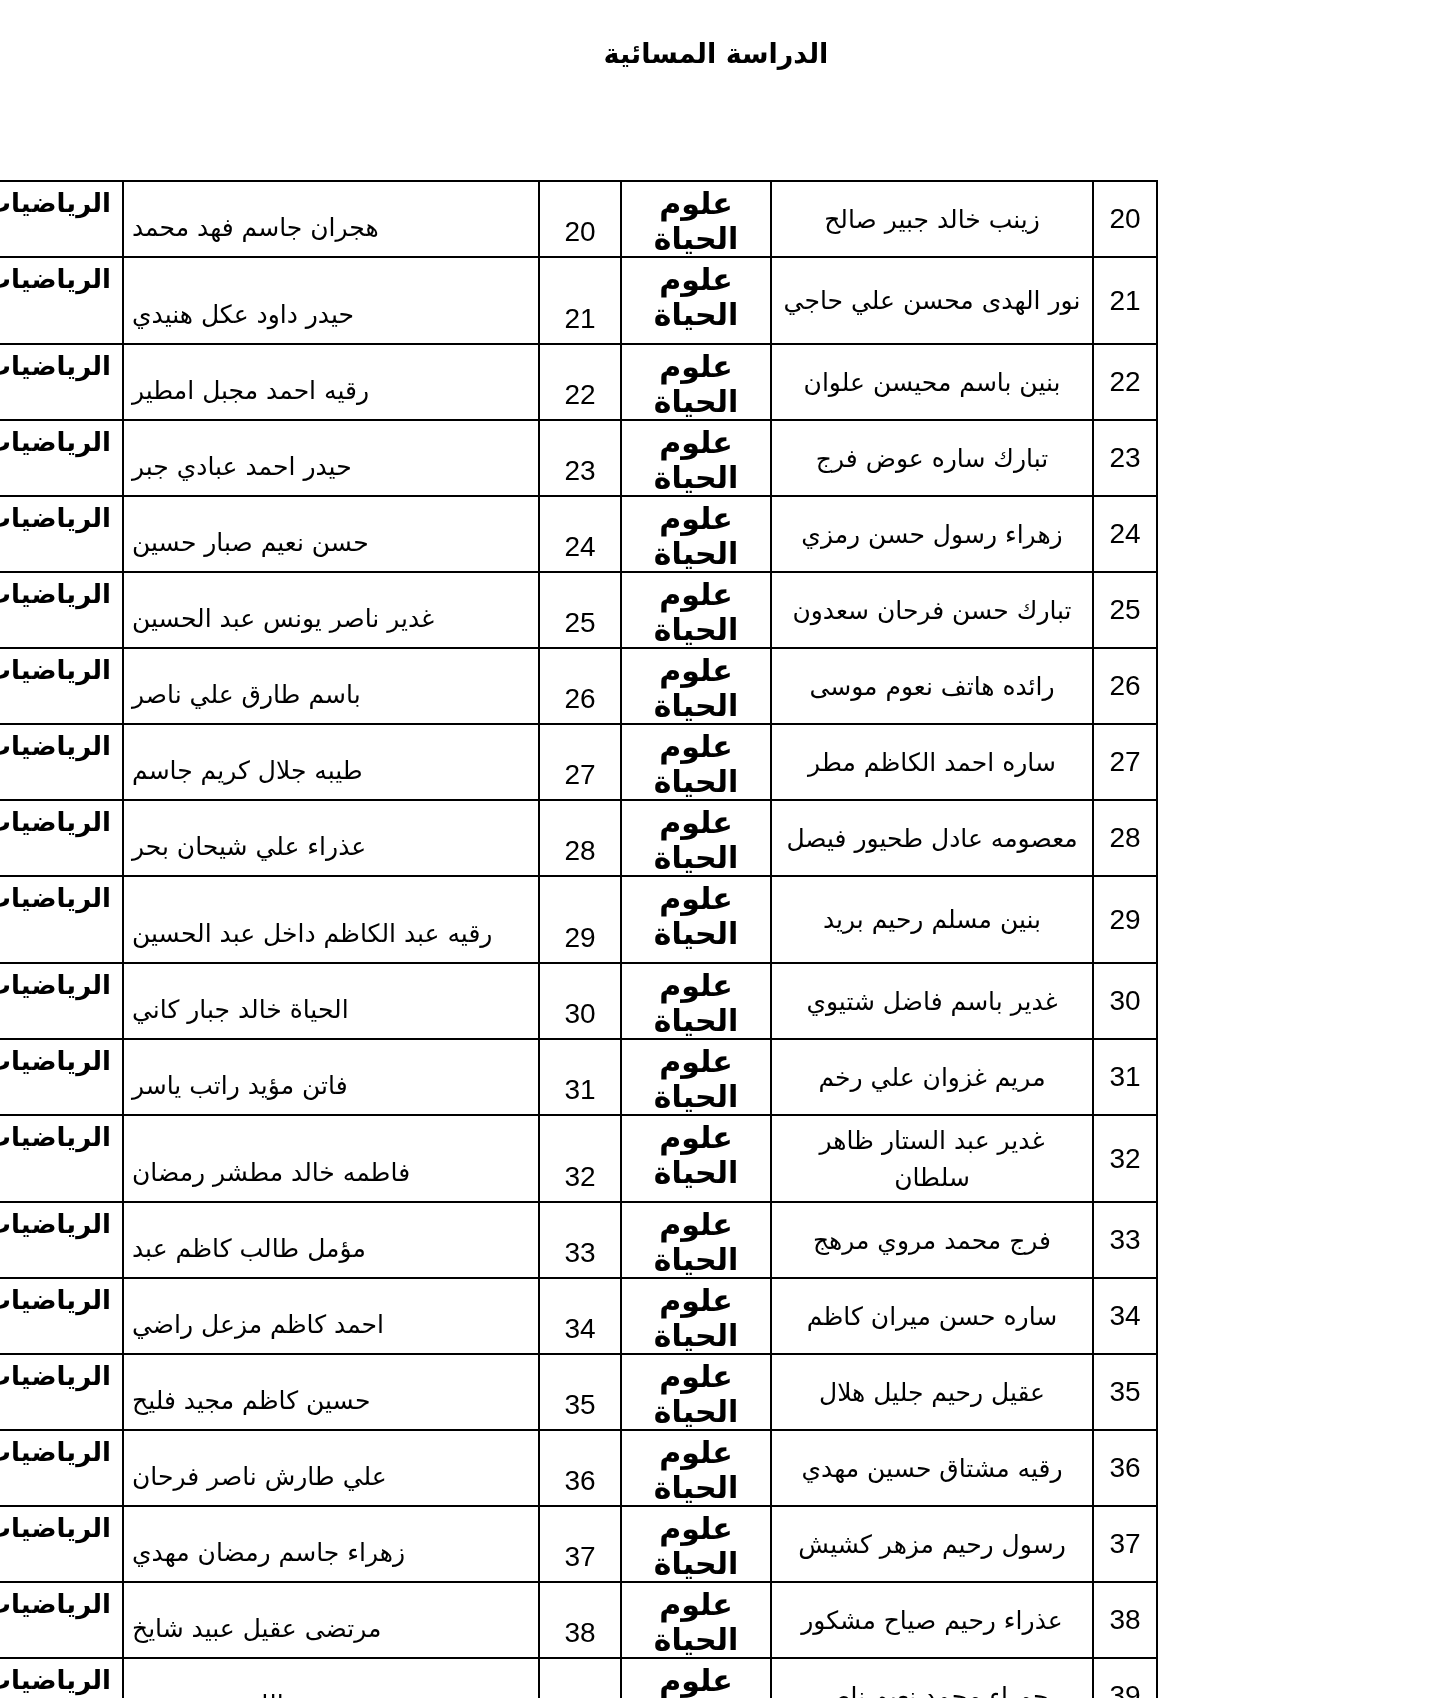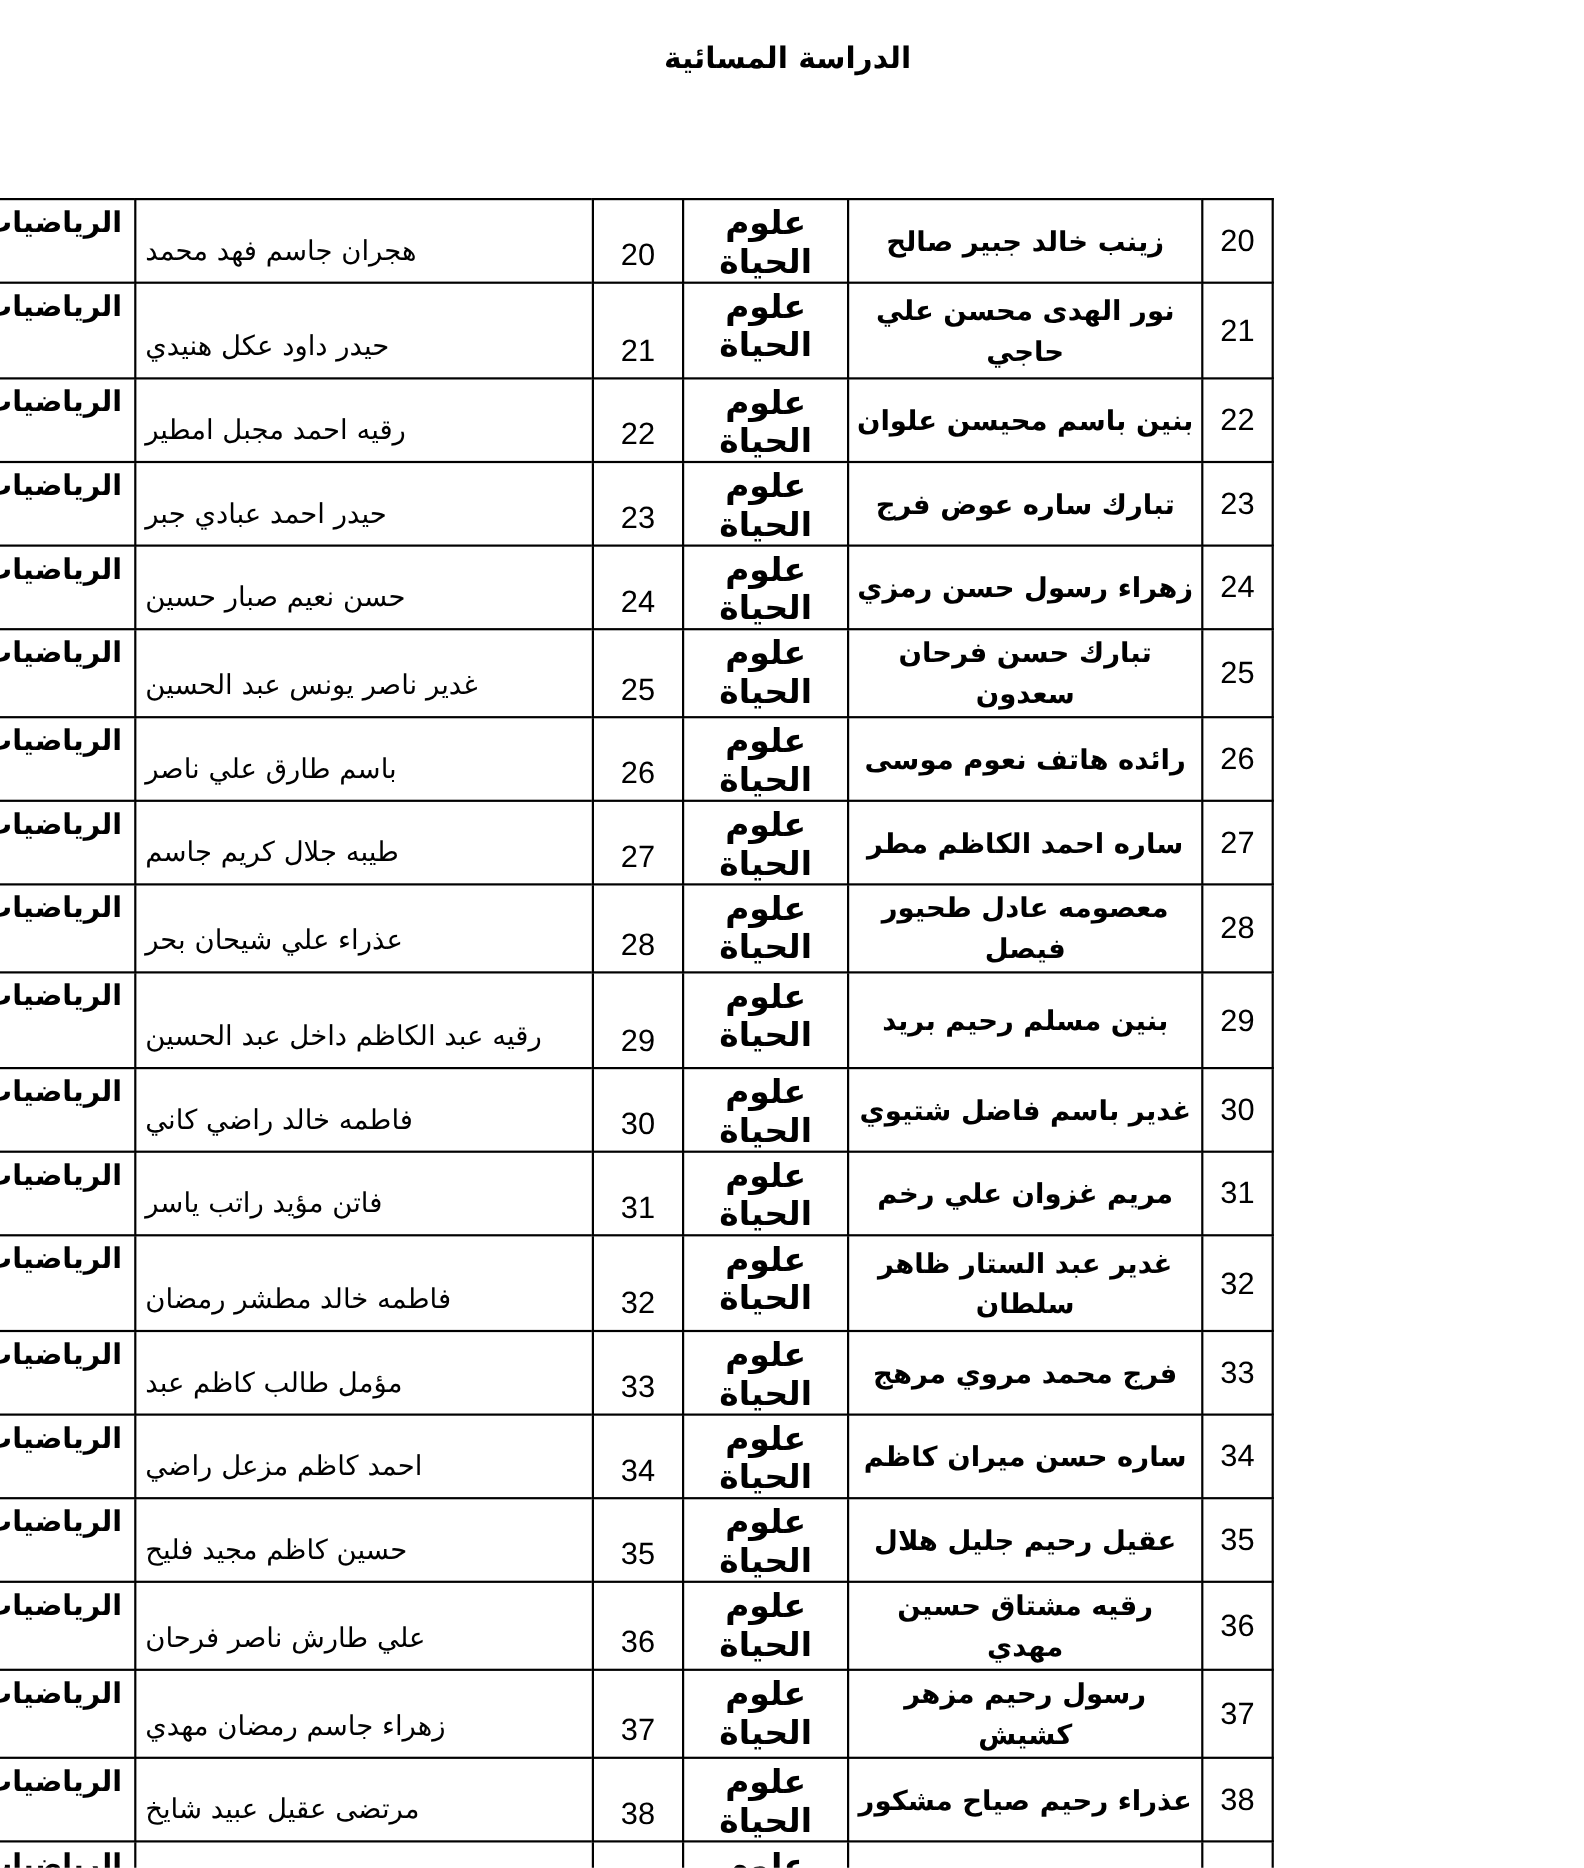--- a/index.html
+++ b/index.html
@@ -59,21 +59,21 @@
     text-align:center;
     vertical-align:middle;
     font-family:"Liberation Sans",sans-serif;
     font-size:28px;
     font-weight:400;
   }
   td.c-bio-name{
     width:308px;
     text-align:center;
     vertical-align:middle;
-    font-weight:bold;
+    font-weight:normal;
     font-size:25px;
     line-height:37px;
     padding:2px 6px;
   }
   td.c-bio-subject{
     width:148px;
     text-align:center;
     vertical-align:top;
     font-weight:bold;
     font-size:30px;
@@ -196,21 +196,21 @@
     <td class="c-bio-subject">علوم الحياة</td>
     <td class="c-seq">29</td>
     <td class="c-math-name">رقيه عبد الكاظم داخل عبد الحسين</td>
     <td class="c-math-subject">الرياضيات</td>
   </tr>
           <tr class="row">
     <td class="c-no">30</td>
     <td class="c-bio-name">غدير باسم فاضل شتيوي</td>
     <td class="c-bio-subject">علوم الحياة</td>
     <td class="c-seq">30</td>
-    <td class="c-math-name">فاطمه خالد راضي كاني</td>
+    <td class="c-math-name">الحياة خالد جبار كاني</td>
     <td class="c-math-subject">الرياضيات</td>
   </tr>
           <tr class="row">
     <td class="c-no">31</td>
     <td class="c-bio-name">مريم غزوان علي رخم</td>
     <td class="c-bio-subject">علوم الحياة</td>
     <td class="c-seq">31</td>
     <td class="c-math-name">فاتن مؤيد راتب ياسر</td>
     <td class="c-math-subject">الرياضيات</td>
   </tr>

